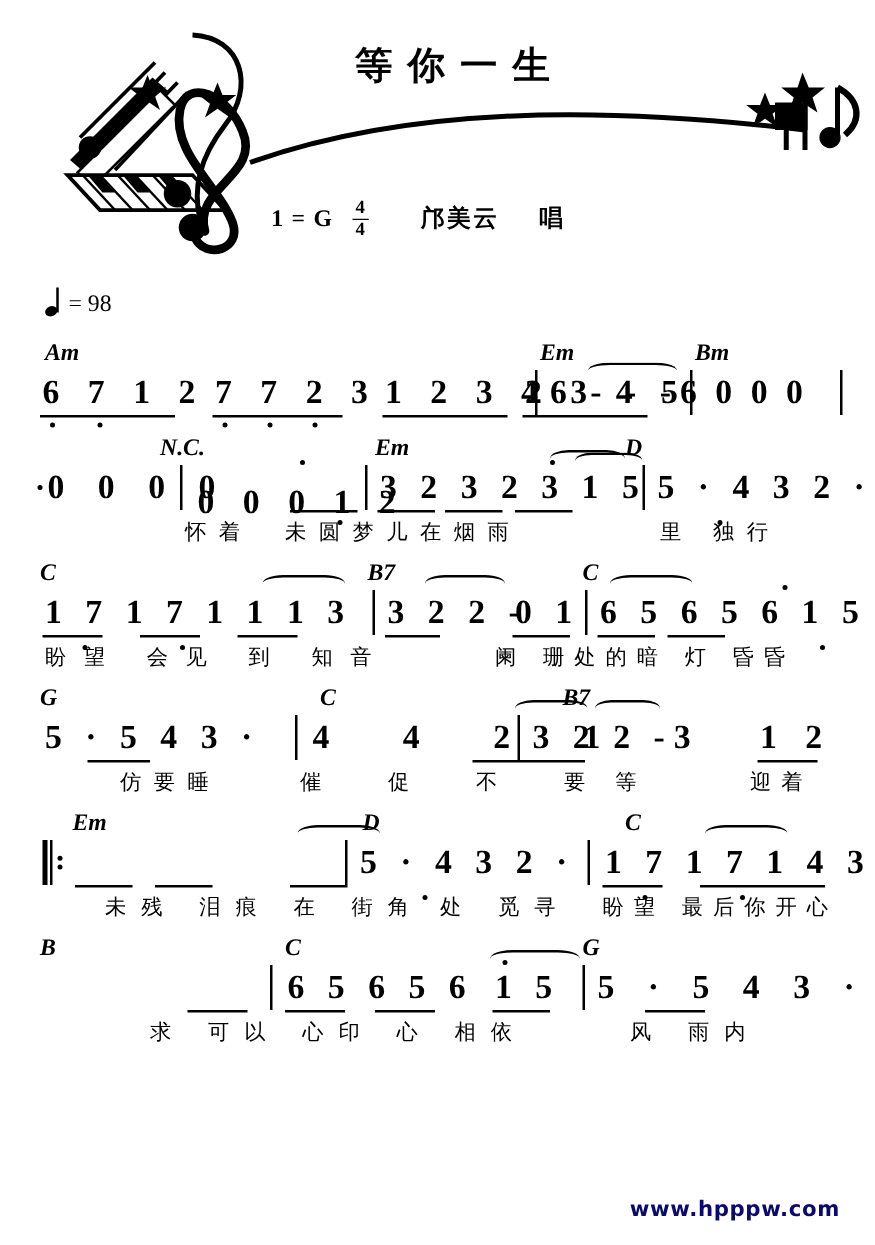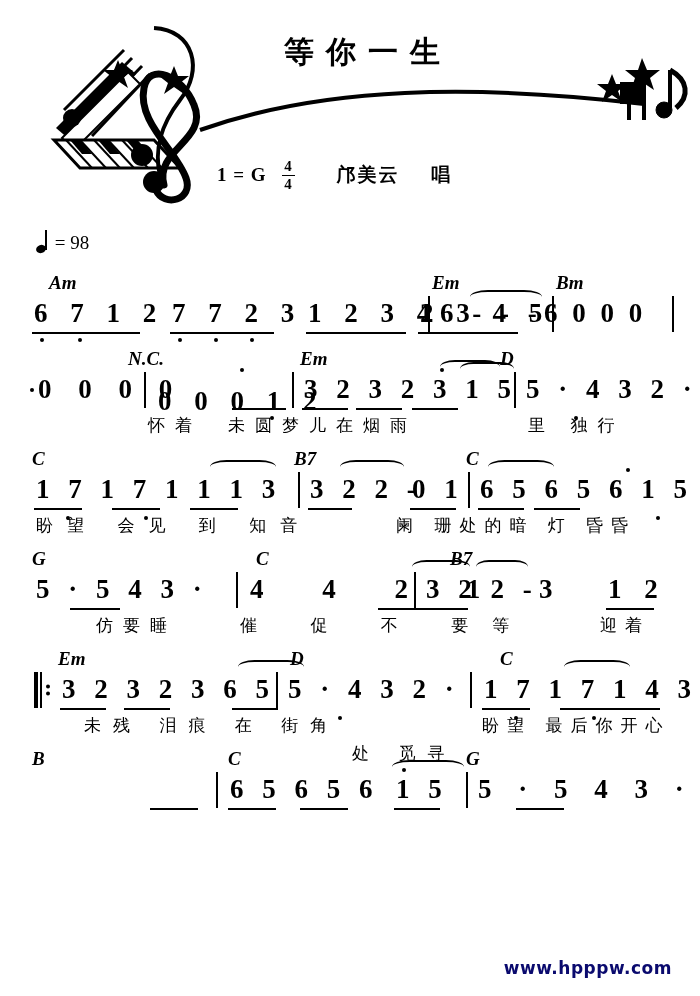--- a/index.html
+++ b/index.html
@@ -272,21 +272,21 @@
 
 <div class="tempo">
   <span class="note"><span class="head"></span><span class="stem"></span></span>
   <span>= 98</span>
 </div>
 
 <div class="sheet">
 
   <div class="system">
     <div class="chordrow">
-      <span class="chord" style="left:49px;">Am</span>
+      <span class="chord" style="left:36px;">Am</span>
       <span class="chord" style="left:432px;">Em</span>
       <span class="chord" style="left:556px;">Bm</span>
     </div>
     <div class="notesrow">
       <span class="n" style="left:34px;letter-spacing:8px;">6 7 1 2</span>
       <span class="beam" style="left:32px; top:38px; width:108px;"></span>
       <span class="dotu" style="left:40px; top:44px;"></span>
       <span class="dotu" style="left:78px; top:44px;"></span>
 
       <span class="n" style="left:172px;letter-spacing:8px;">7 7 2 3</span>
@@ -426,39 +426,38 @@
     </div>
     <div class="notesrow">
       <span class="repeat" style="left:34px; top:2px; height:36px;">
         <i class="thick"></i>
           <i class="thin"></i>
         <span class="dots">
             <i></i>
             <i></i>
           </span>
       </span>
-      <span class="n" style="left:62px;letter-spacing:6px;">3 2   3 2 3   6 5</span>
       <span class="beam" style="left:60px; top:38px; width:46px;"></span>
       <span class="beam" style="left:124px; top:38px; width:46px;"></span>
       <span class="beam" style="left:232px; top:38px; width:46px;"></span>
 
       <span class="barline" style="left:276px; top:2px; height:36px;"></span>
       <span class="n" style="left:288px;letter-spacing:6px;">5 · 4 3 2 ·</span>
       <span class="dotu" style="left:338px; top:46px;"></span>
 
       <span class="barline" style="left:470px; top:2px; height:36px;"></span>
       <span class="n" style="left:484px;letter-spacing:6px;">1 7   1 7 1 4 3</span>
       <span class="beam" style="left:482px; top:38px; width:48px;"></span>
       <span class="beam" style="left:560px; top:38px; width:100px;"></span>
       <span class="dotu" style="left:514px; top:46px;"></span>
       <span class="dotu" style="left:592px; top:46px;"></span>
     </div>
     <div class="lyricrow">
       <span class="ly" style="left:84px;letter-spacing:12px;">未残 泪痕 在 街角</span>
-      <span class="ly" style="left:352px;letter-spacing:12px;margin-top:28px;">处 觅寻</span>
+      <span class="ly" style="left:352px;letter-spacing:12px;">处 觅寻</span>
       <span class="ly" style="left:482px;letter-spacing:8px;">盼望 最后你开心</span>
     </div>
   </div>
 
   <div class="system">
     <div class="chordrow">
       <span class="chord" style="left:32px;">B</span>
       <span class="chord" style="left:228px;">C</span>
       <span class="chord" style="left:466px;">G</span>
       <span class="slur" style="left:392px; top:12px; width:72px;"></span>
@@ -472,18 +471,22 @@
       <span class="beam" style="left:300px; top:38px; width:48px;"></span>
 
       <span class="n" style="left:396px;letter-spacing:6px;">1 5</span>
       <span class="beam" style="left:394px; top:38px; width:46px;"></span>
       <span class="doto" style="left:402px; top:-2px;"></span>
 
       <span class="barline" style="left:466px; top:2px; height:36px;"></span>
       <span class="n" style="left:478px;letter-spacing:10px;">5 · 5 4 3 ·</span>
       <span class="beam" style="left:516px; top:38px; width:48px;"></span>
     </div>
+    <div class="lyricrow">
+      <span class="ly" style="left:120px;letter-spacing:12px;">求 可以 心印 心 相依</span>
+      <span class="ly" style="left:504px;letter-spacing:12px;">风 雨内</span>
+    </div>
   </div>
 
 </div>
 
 <div class="pagenum">20</div>
 <div class="website">www.hpppw.com</div>
 
 </body></html>

